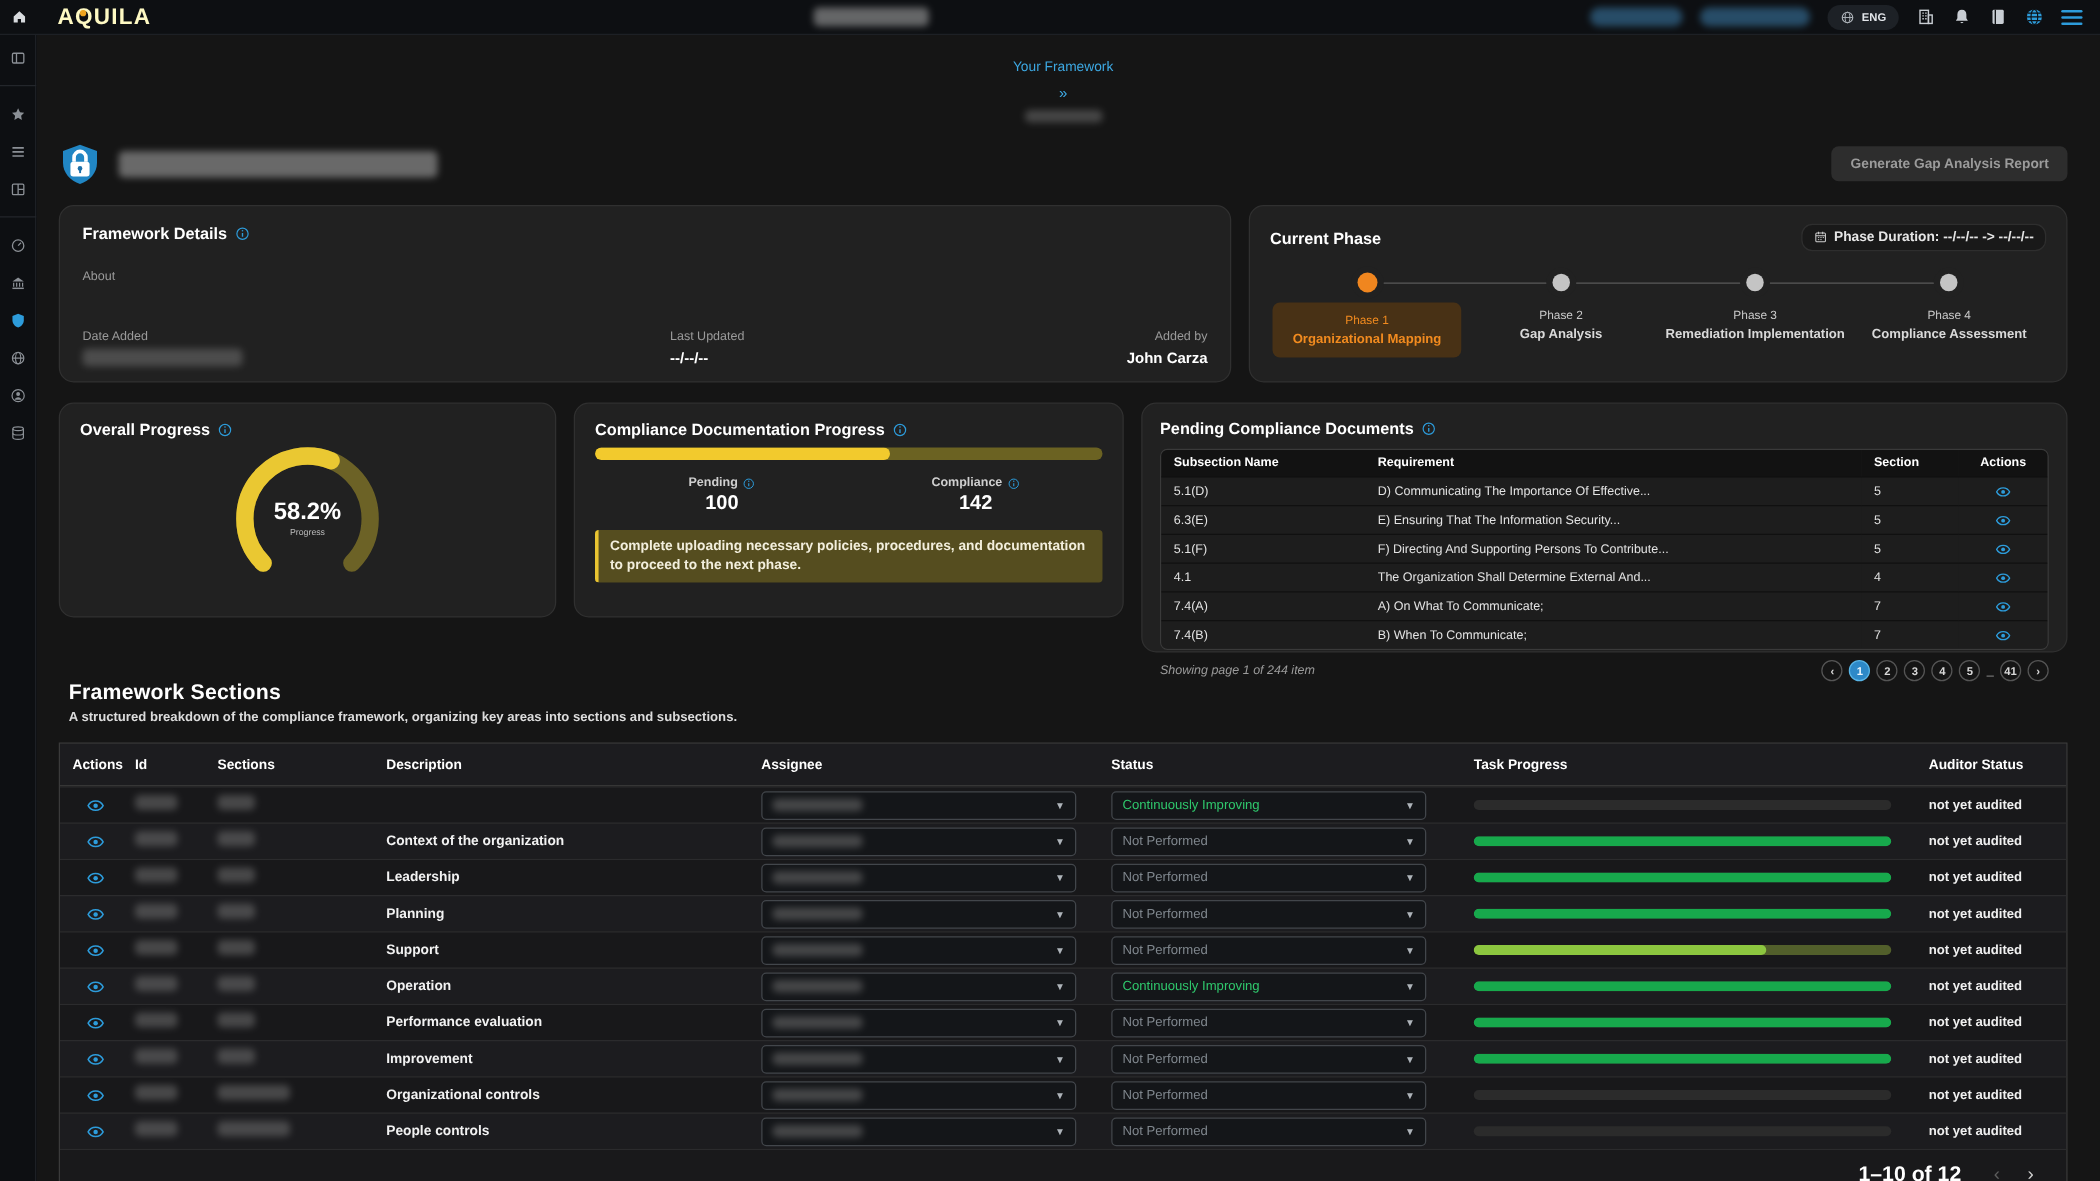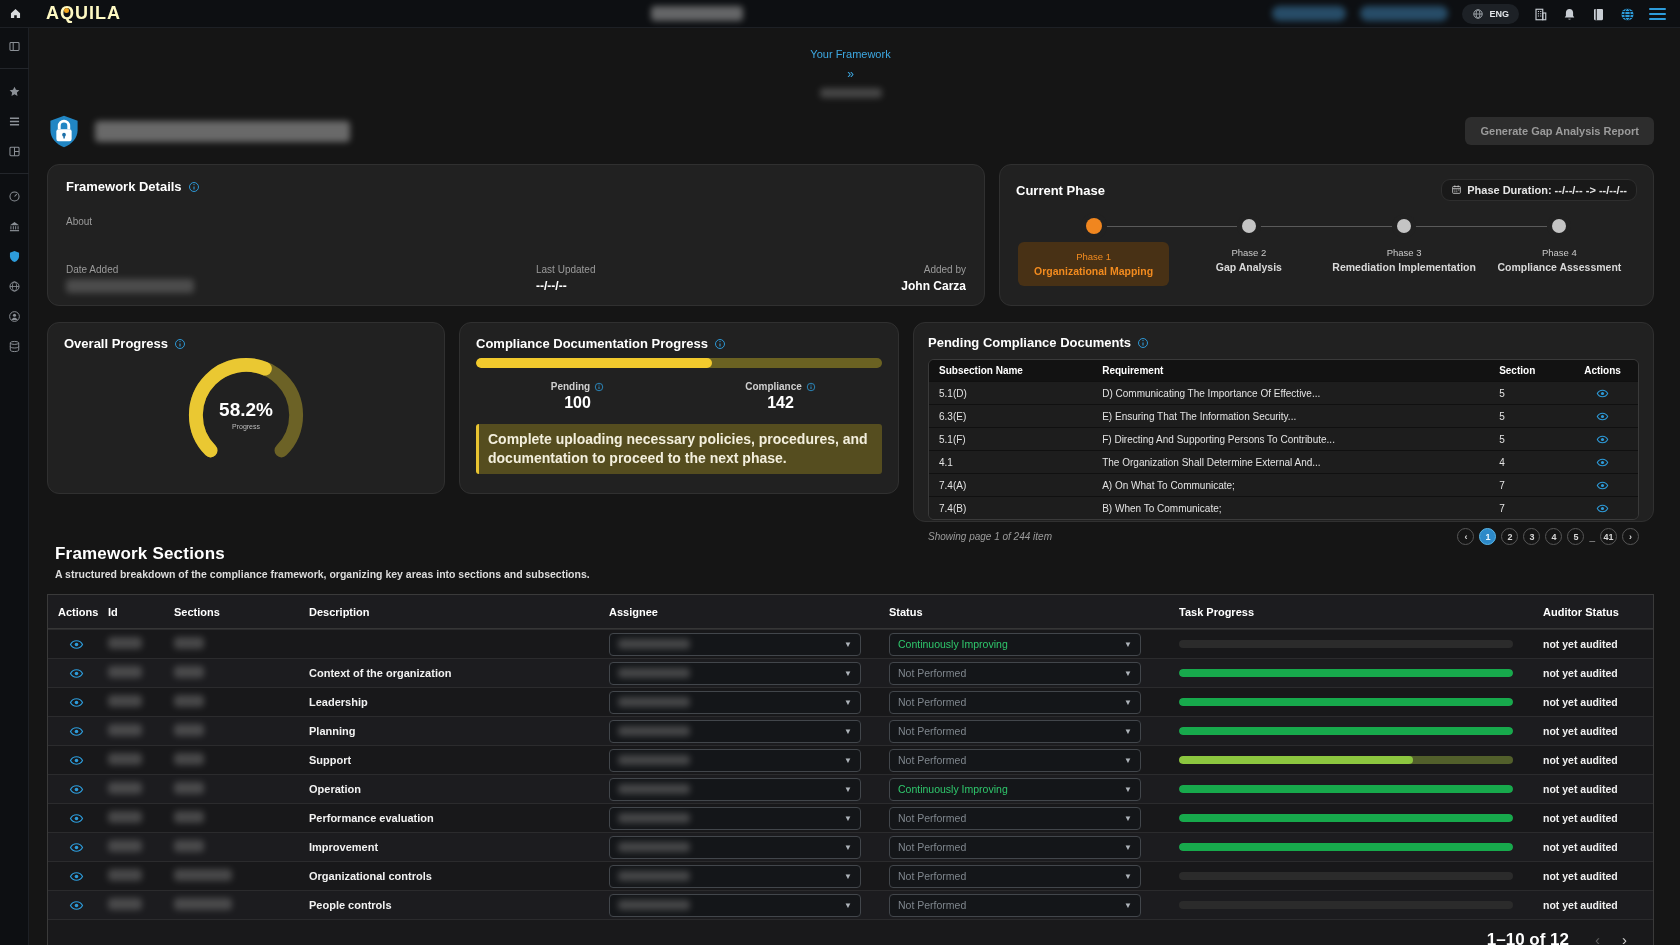--- a/index.html
+++ b/index.html
@@ -89,21 +89,21 @@
 
   .docprog-card { flex:0 0 440px; height:172px; padding:13px 16px; }
   .docpct { font-size:14px; font-weight:bold; color:#fff; margin-top:14px; }
   .docbar { margin-top:7px; height:10px; border-radius:6px; background:#6b6222; overflow:hidden; }
   .docbar .fill { height:100%; border-radius:6px; background:#f2ca2d; }
   .doc-stats { display:flex; margin-top:13px; }
   .doc-stat { flex:1; display:flex; flex-direction:column; align-items:center; gap:2px; }
   .doc-stat .lbl { font-size:10px; font-weight:bold; color:#cfcfcf; display:flex; gap:4px; align-items:center;}
   .doc-stat .num { font-size:16px; font-weight:bold; color:#fff; }
   .doc-note { margin-top:12px; background:#554d1f; border-left:3px solid #e9c431; border-radius:3px;
-    padding:6px 9px; font-size:14px; font-weight:bold; color:#f3efdd; line-height:1.35;}
+    padding:6px 9px; font-size:11px; font-weight:bold; color:#f3efdd; line-height:1.35;}
 
   .pending-card { flex:1; height:200px; padding:12px 14px; }
   .ptable-wrap { margin-top:9px; border:1px solid #3a3a3a; border-radius:6px; overflow:hidden; }
   table.ptable { width:100%; border-collapse:collapse; font-size:10px; }
   table.ptable thead th { background:#121212; color:#fff; font-weight:bold; text-align:left;
     padding:5px 10px; }
   table.ptable tbody td { background:#1d1d1d; border-top:1px solid #101010; padding:3.5px 10px; color:#e3e3e3; }
   table.ptable .col-sec { width:11%; }
   table.ptable .col-act { width:10%; text-align:center; }
   .eye-btn { background:none; border:none; cursor:pointer; padding:0; color:#2d9cdb; }

